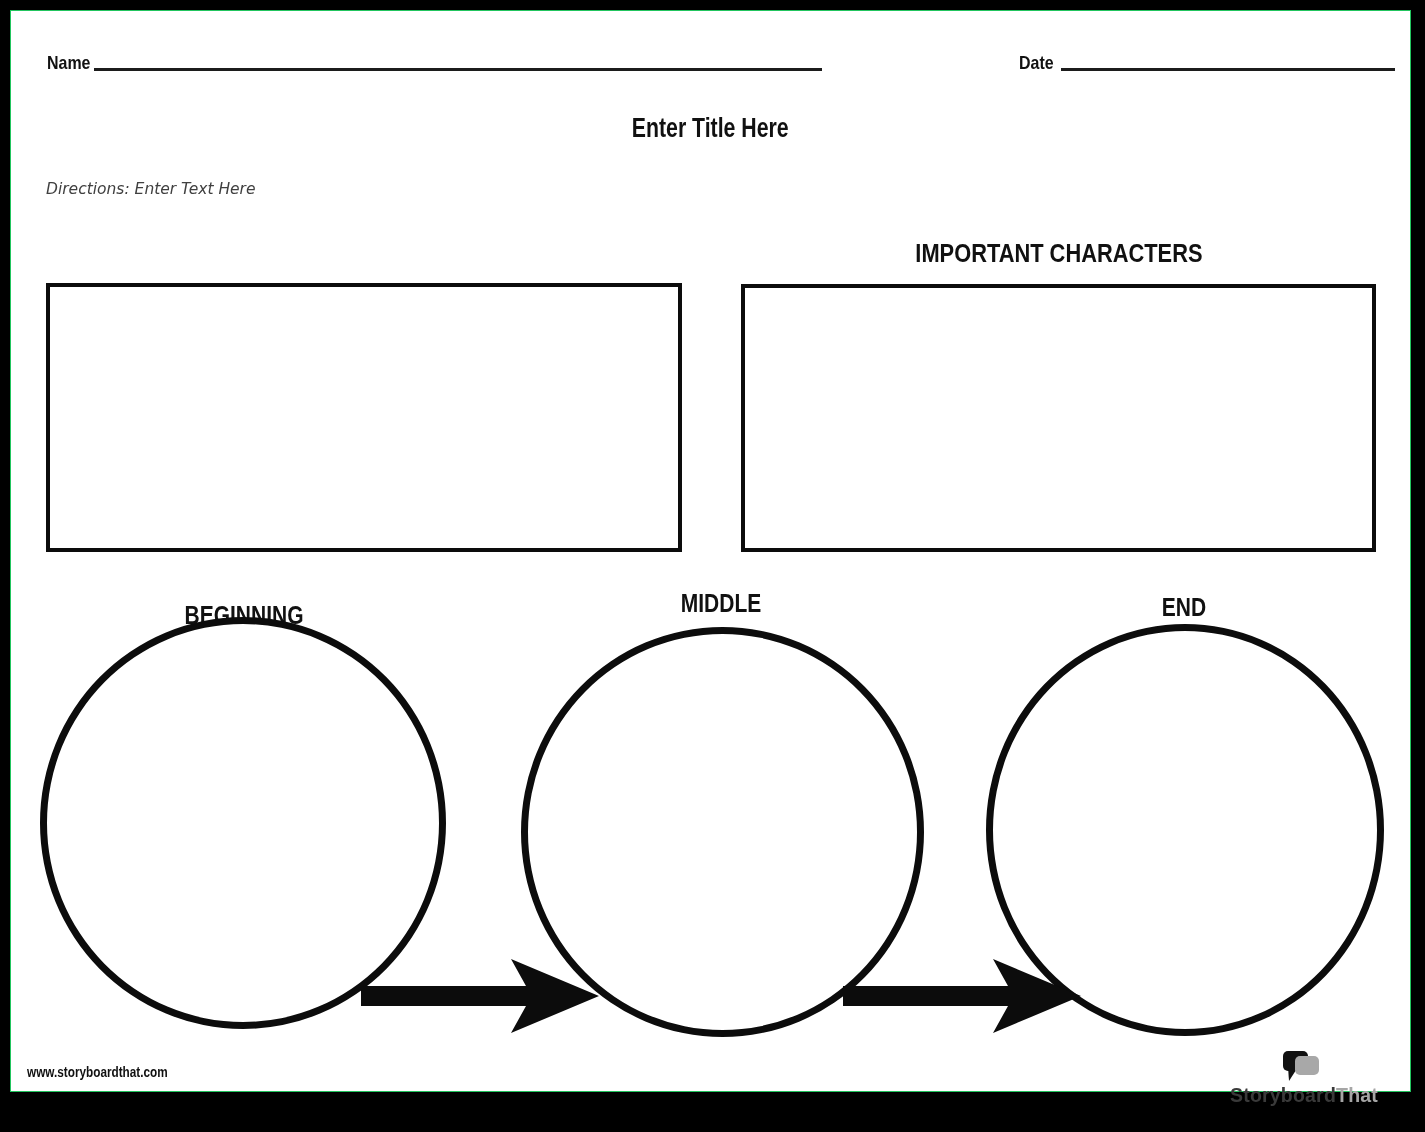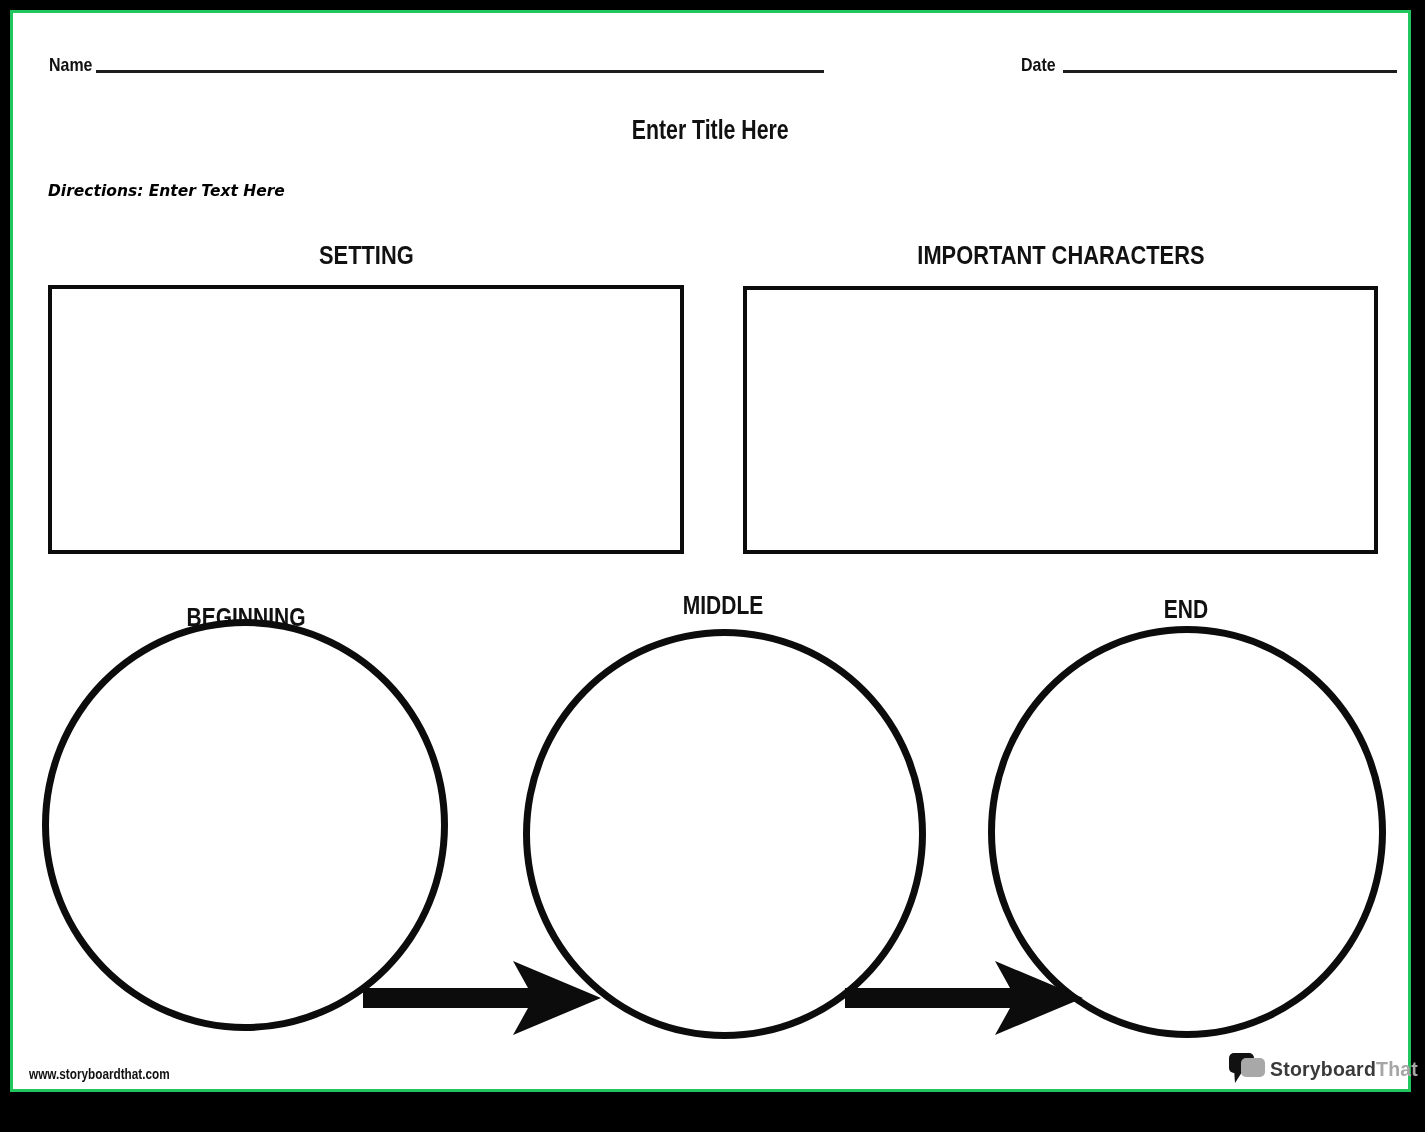--- a/index.html
+++ b/index.html
@@ -7,21 +7,21 @@
     width:1425px;height:1132px;
     background:#000;
     position:relative;
     font-family:"Liberation Sans", sans-serif;
     overflow:hidden;
   }
   .page{
     position:absolute;
     left:10px; top:10px; right:14px; bottom:40px;
     background:#fff;
-    border:3px solid #22c55e;
+    border:1px solid #22c55e;
   }
   
   .cond{
     font-weight:bold;
     color:#111;
     white-space:nowrap;
     display:inline-block;
     transform:scaleX(0.84);
     transform-origin:left center;
   }
@@ -30,21 +30,21 @@
   .hline{position:absolute;height:3px;background:#1c1c1c;}
   .field-label{font-size:19px;}
   .big-title{
     position:absolute;left:0;top:101px;width:100%;
     text-align:center;font-size:28px;
   }
   .big-title .cond{transform:scaleX(0.76);transform-origin:center center;}
   .directions{
     position:absolute;left:35px;top:169px;
     font-family:"DejaVu Sans", sans-serif;
-    font-style:italic;font-size:15.5px;color:#000000;white-space:nowrap;font-weight:bold;
+    font-style:italic;font-size:15.5px;color:#404040;white-space:nowrap;
   }
   .section-label{
     position:absolute;text-align:center;font-size:26px;
   }
   .circle-label{
     position:absolute;font-size:25px;
   }
   .circle-label .cond{transform:translateX(-50%) scaleX(0.84);transform-origin:center center;}
   .bigbox{
     position:absolute;background:#fff;border:4px solid #0c0c0c;
@@ -52,21 +52,21 @@
   }
   .story-circle{
     position:absolute;border:7px solid #0c0c0c;border-radius:50%;
     box-sizing:border-box;background:#fff;
   }
   .arrow-svg{position:absolute;}
   .website{
     position:absolute;left:16px;top:1053px;
     font-size:14px;
   }
-  .logo{position:absolute;left:1216px;top:1040px;display:flex;align-items:center;}
+  .logo{position:absolute;left:1216px;top:1040px;display:flex;align-items:center;flex-direction:column;}
   .logo-text{font-size:19.5px;font-weight:bold;letter-spacing:0.2px;margin-left:3px;white-space:nowrap;}
   .logo-dark{color:#3a3a3a;}
   .logo-gray{color:#a6a6a6;}
 </style>
 </head>
 <body>
 
 <div class="page">
 
   <span class="abs cond field-label" style="left:36px;top:41px;">Name</span>
@@ -74,23 +74,20 @@
 
   <span class="abs cond field-label" style="left:1008px;top:41px;">Date</span>
   <div class="hline" style="left:1050px;top:57px;width:334px;"></div>
 
   <div class="big-title">
     <span class="cond">Enter Title Here</span>
   </div>
 
   <div class="directions">Directions: Enter Text Here</div>
 
-  <div class="section-label" style="left:35px;top:227px;width:636px;">
-    <span class="cond centered">SETTING</span>
-  </div>
   <div class="section-label" style="left:730px;top:227px;width:635px;text-decoration:underline;">
     <span class="cond centered">IMPORTANT CHARACTERS</span>
   </div>
 
   <div class="bigbox" style="left:35px;top:272px;width:636px;height:269px;"></div>
   <div class="bigbox" style="left:730px;top:273px;width:635px;height:268px;"></div>
 
   <div class="circle-label" style="left:233px;top:590px;">
     <span class="cond">BEGINNING</span>
   </div>

